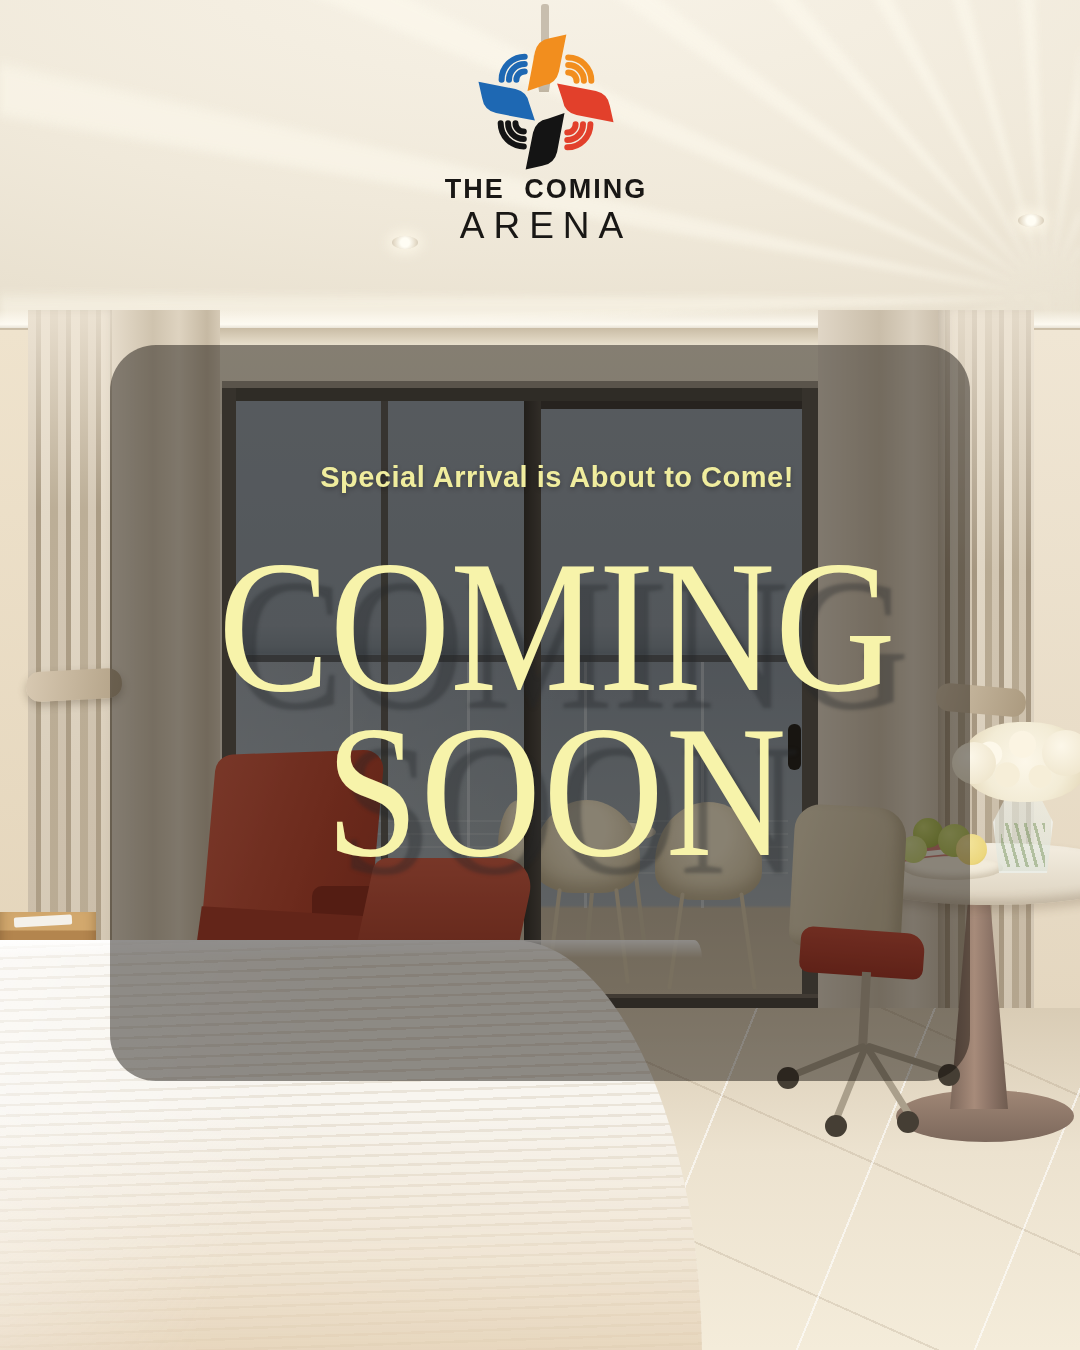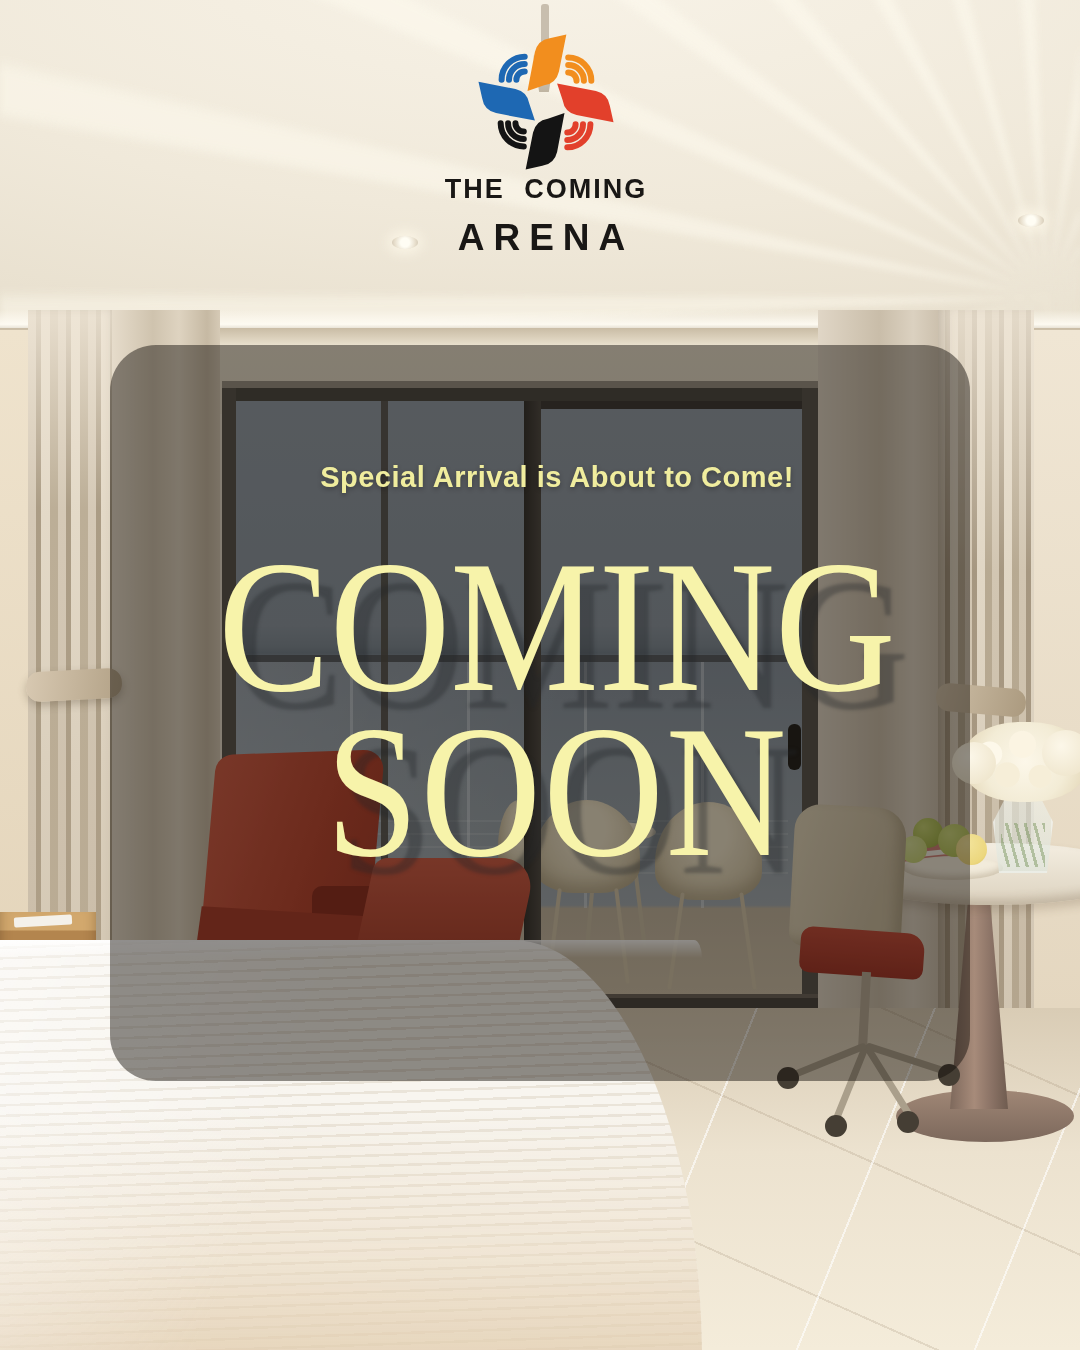--- a/index.html
+++ b/index.html
@@ -185,22 +185,22 @@
     text-shadow:14px 16px 3px rgba(33,36,40,.35);}
   .h1{top:531px;font-size:167px;letter-spacing:0;}
   .h2{top:696px;font-size:167px;letter-spacing:2px;}
 
   
   .brand{left:12px;right:0;top:28px;text-align:center;color:#191715;}
   .brand .mark{position:relative;display:inline-block;}
   .arc{fill:none;stroke:currentColor;stroke-width:6.5;stroke-linecap:round;}
   .wordmark1{position:relative;display:block;margin-top:-6px;
     font-size:27px;font-weight:700;letter-spacing:2px;word-spacing:10px;}
-  .wordmark2{position:relative;display:block;margin-top:12px;
-    font-size:37px;font-weight:700;letter-spacing:9px;}
+  .wordmark2{position:relative;display:block;margin-top:0px;
+    font-size:37px;font-weight:400;letter-spacing:9px;}
 </style>
 </head>
 <body>
 
 <div class="stage">
 
   <div class="photo" style="position:absolute;inset:0;" aria-label="Hotel guest room with sea-view balcony, red armchair, white bed, desk chair and side table with white roses and green apples">
 
     <div class="ceiling">
       <span class="ceil-light l1"></span>

